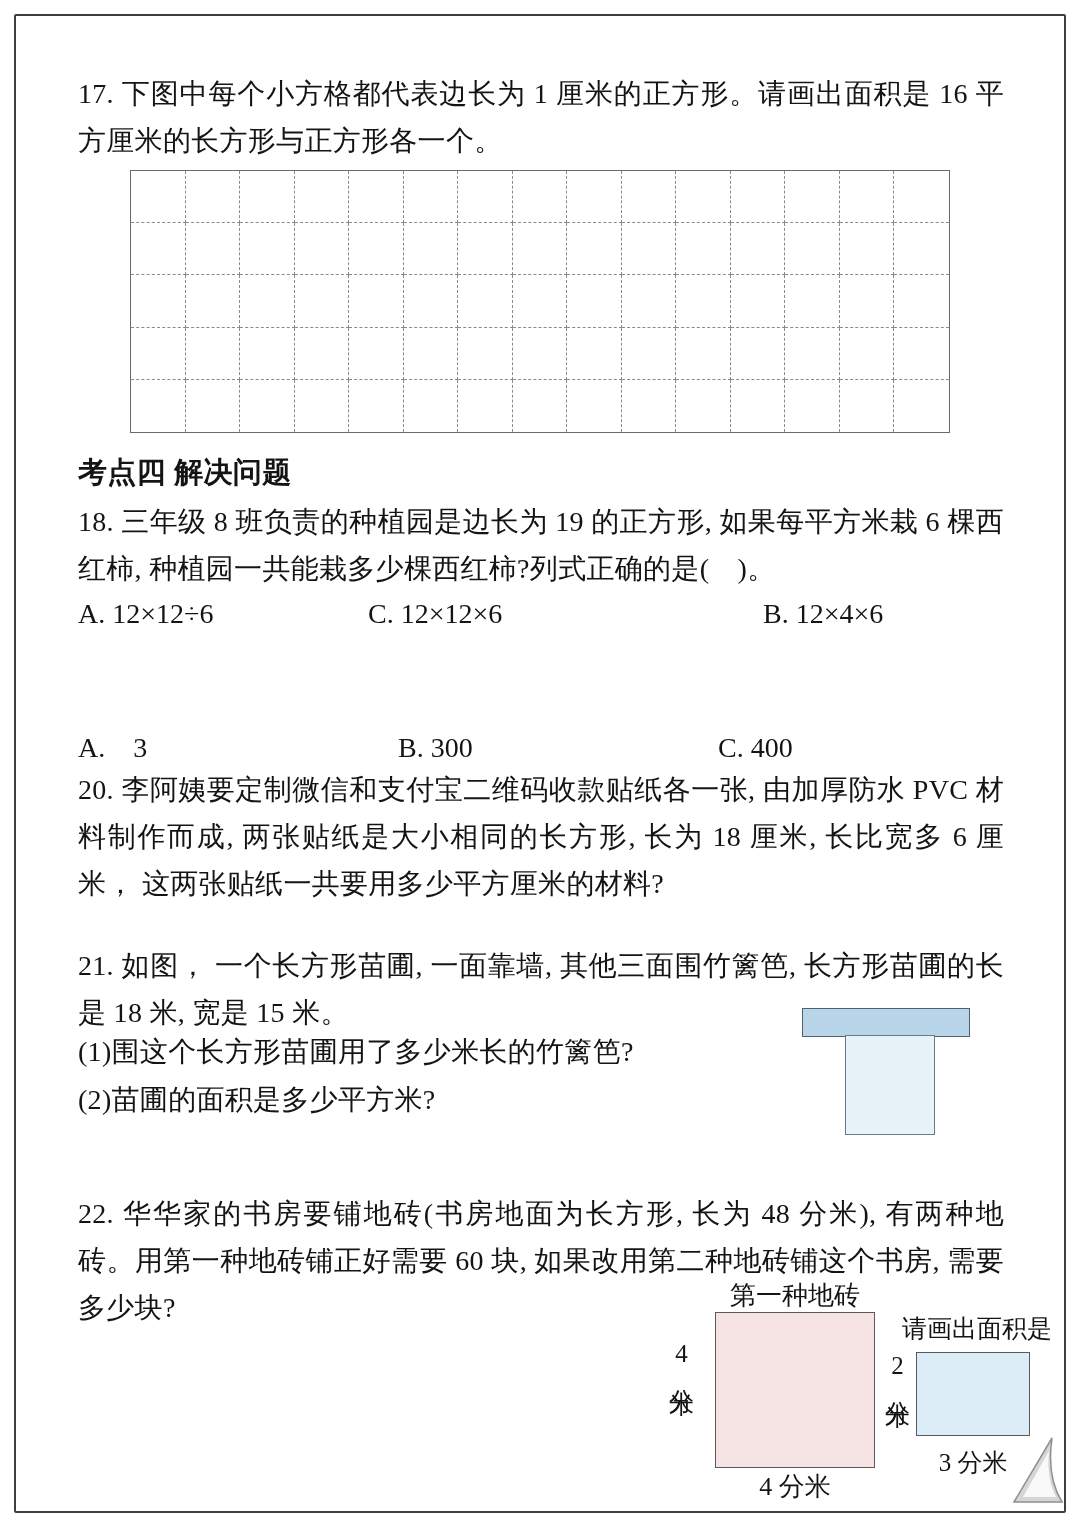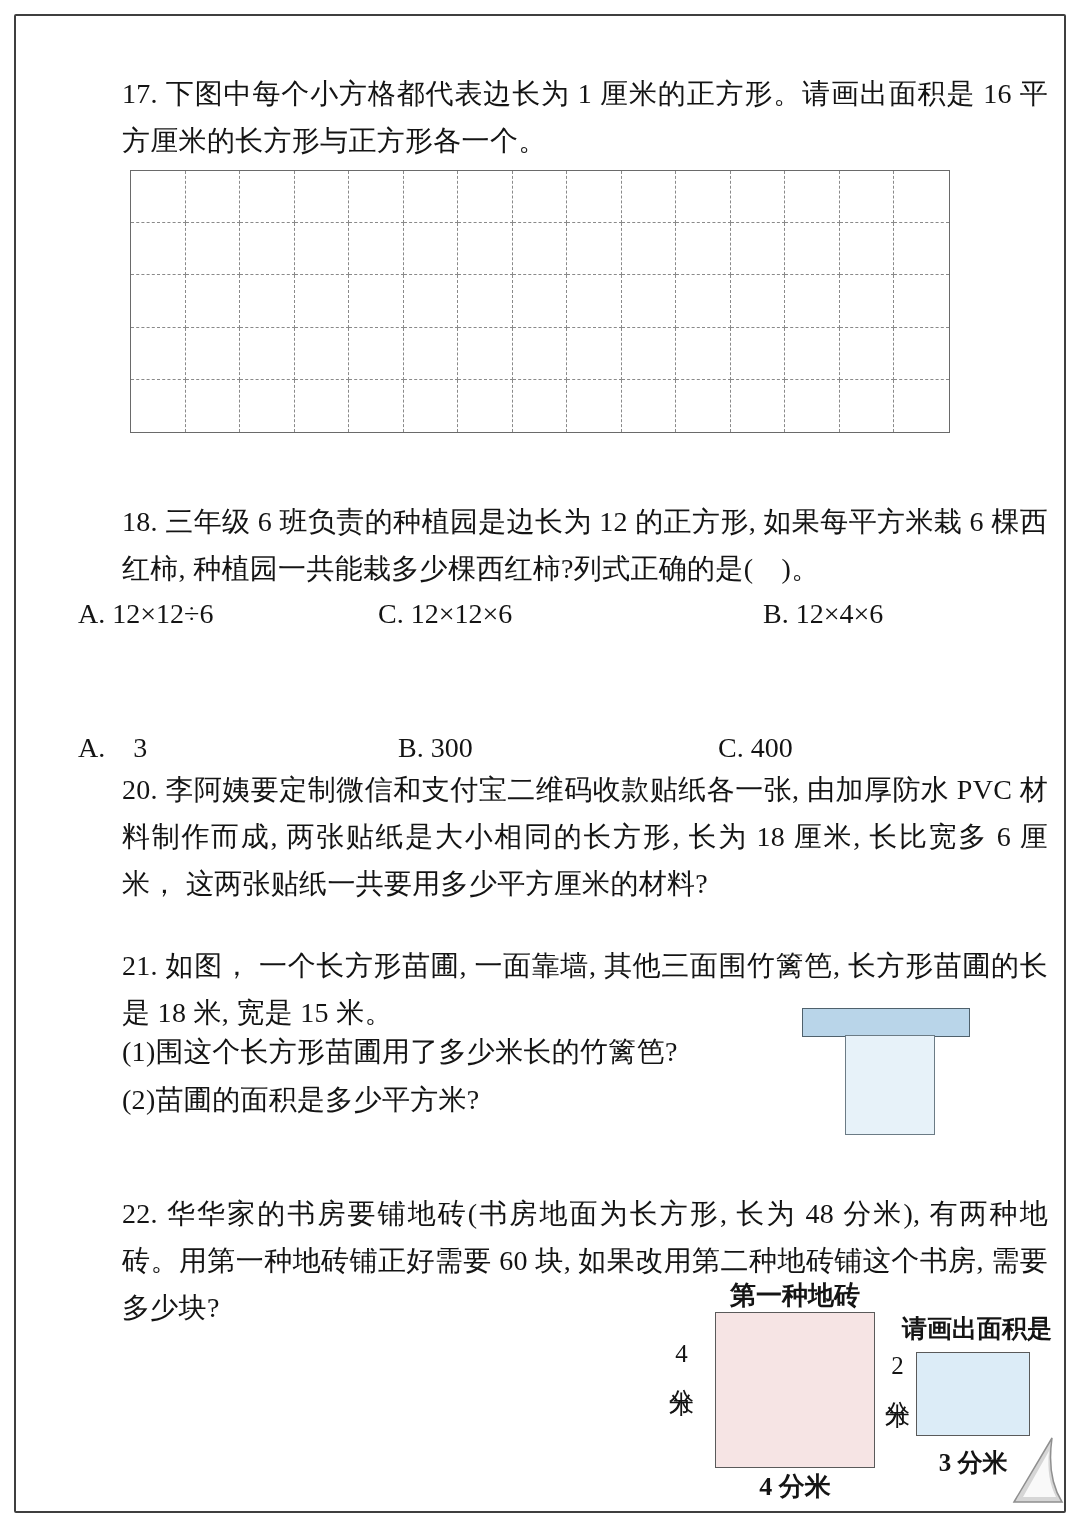--- a/index.html
+++ b/index.html
@@ -10,21 +10,21 @@
     color: #141414;
   }
   .page { position: relative; width: 1080px; height: 1527px; overflow: hidden; background: #fff; }
   .frame {
     position: absolute; left: 14px; top: 14px; right: 14px; bottom: 14px;
     border: 2px solid #3f3f3f; border-radius: 2px;
   }
   .tblock {
     position: absolute; left: 78px; width: 926px;
     font-size: 28px; line-height: 47px;
-    text-align: justify; letter-spacing: 0.3px; margin-left: 44px;
+    text-align: justify; letter-spacing: 0.3px;
   }
   .section-title {
     font-family: "Liberation Sans", "DejaVu Sans", sans-serif;
     font-weight: bold; font-size: 29px; line-height: 40px;
     text-align: left;
   }
   .options-row { position: absolute; left: 78px; width: 926px; height: 44px; font-size: 28px; line-height: 44px; margin-top: 6px; }
   .opt { position: absolute; top: 0; white-space: nowrap; }
 
   .grid-box {
@@ -33,21 +33,21 @@
   }
   .grid-cell { border-right: 1px dashed #8a8a8a; border-bottom: 1px dashed #8a8a8a; }
 
   .fig { position: absolute; box-sizing: border-box; }
   .wall-bar   { left: 802px; top: 1008px; width: 168px; height: 29px;  background: #b9d5e9; border: 1.5px solid #4f616c; }
   .garden-rect{ left: 845px; top: 1035px; width: 90px;  height: 100px; background: #e7f2f9; border: 1.5px solid #6b7b85; }
 
   .tile1-rect { left: 715px; top: 1312px; width: 160px; height: 156px; background: #f6e4e4; border: 1.5px solid #5a5a5a; }
   .tile2-rect { left: 916px; top: 1352px; width: 114px; height: 84px;  background: #dcecf7; border: 1.5px solid #5a5a5a; }
 
-  .fig-label { position: absolute; font-size: 26px; line-height: 30px; white-space: nowrap; font-weight: bold; }
+  .fig-label { position: absolute; font-size: 26px; line-height: 30px; white-space: nowrap; }
   .center-label { text-align: center; white-space: nowrap; }
   .vlabel {
     position: absolute; writing-mode: vertical-rl; text-orientation: upright;
     font-size: 25px; letter-spacing: 2px; line-height: 26px;
   }
   .page-curl { position: absolute; left: 1012px; top: 1436px; width: 52px; height: 68px; }
 </style>
 </head>
 <body>
 
@@ -128,25 +128,26 @@
       <div class="grid-cell" style="border-bottom: none;"></div>
       <div class="grid-cell" style="border-bottom: none;"></div>
       <div class="grid-cell" style="border-bottom: none;"></div>
       <div class="grid-cell" style="border-bottom: none;"></div>
       <div class="grid-cell" style="border-bottom: none;"></div>
       <div class="grid-cell" style="border-bottom: none;"></div>
       <div class="grid-cell" style="border-bottom: none;"></div>
       <div class="grid-cell" style="border-right: none; border-bottom: none;"></div>
     </div>
 
+  <div class="tblock section-title" style="top:452px;">考点四 解决问题</div>
 
-  <div class="tblock" style="top:498px;">18. 三年级 6 班负责的种植园是边长为 12 的正方形, 如果每平方米栽 6 棵西红柿, 种植园一共能栽多少棵西红柿?列式正确的是(　)。</div>
+  <div class="tblock" style="top:498px;">18. 三年级 8 班负责的种植园是边长为 19 的正方形, 如果每平方米栽 6 棵西红柿, 种植园一共能栽多少棵西红柿?列式正确的是(　)。</div>
   <div class="options-row" style="top:586px;">
     <span class="opt" style="left:0px;">A. 12×12÷6</span>
-    <span class="opt" style="left:300px;">C. 12×12×6</span>
+    <span class="opt" style="left:290px;">C. 12×12×6</span>
     <span class="opt" style="left:685px;">B. 12×4×6</span>
   </div>
 
   <div class="options-row" style="top:720px;">
     <span class="opt" style="left:0px;">A.　3</span>
     <span class="opt" style="left:320px;">B. 300</span>
     <span class="opt" style="left:640px;">C. 400</span>
   </div>
 
   <div class="tblock" style="top:766px;">20. 李阿姨要定制微信和支付宝二维码收款贴纸各一张, 由加厚防水 PVC 材料制作而成, 两张贴纸是大小相同的长方形, 长为 18 厘米, 长比宽多 6 厘米， 这两张贴纸一共要用多少平方厘米的材料?</div>

